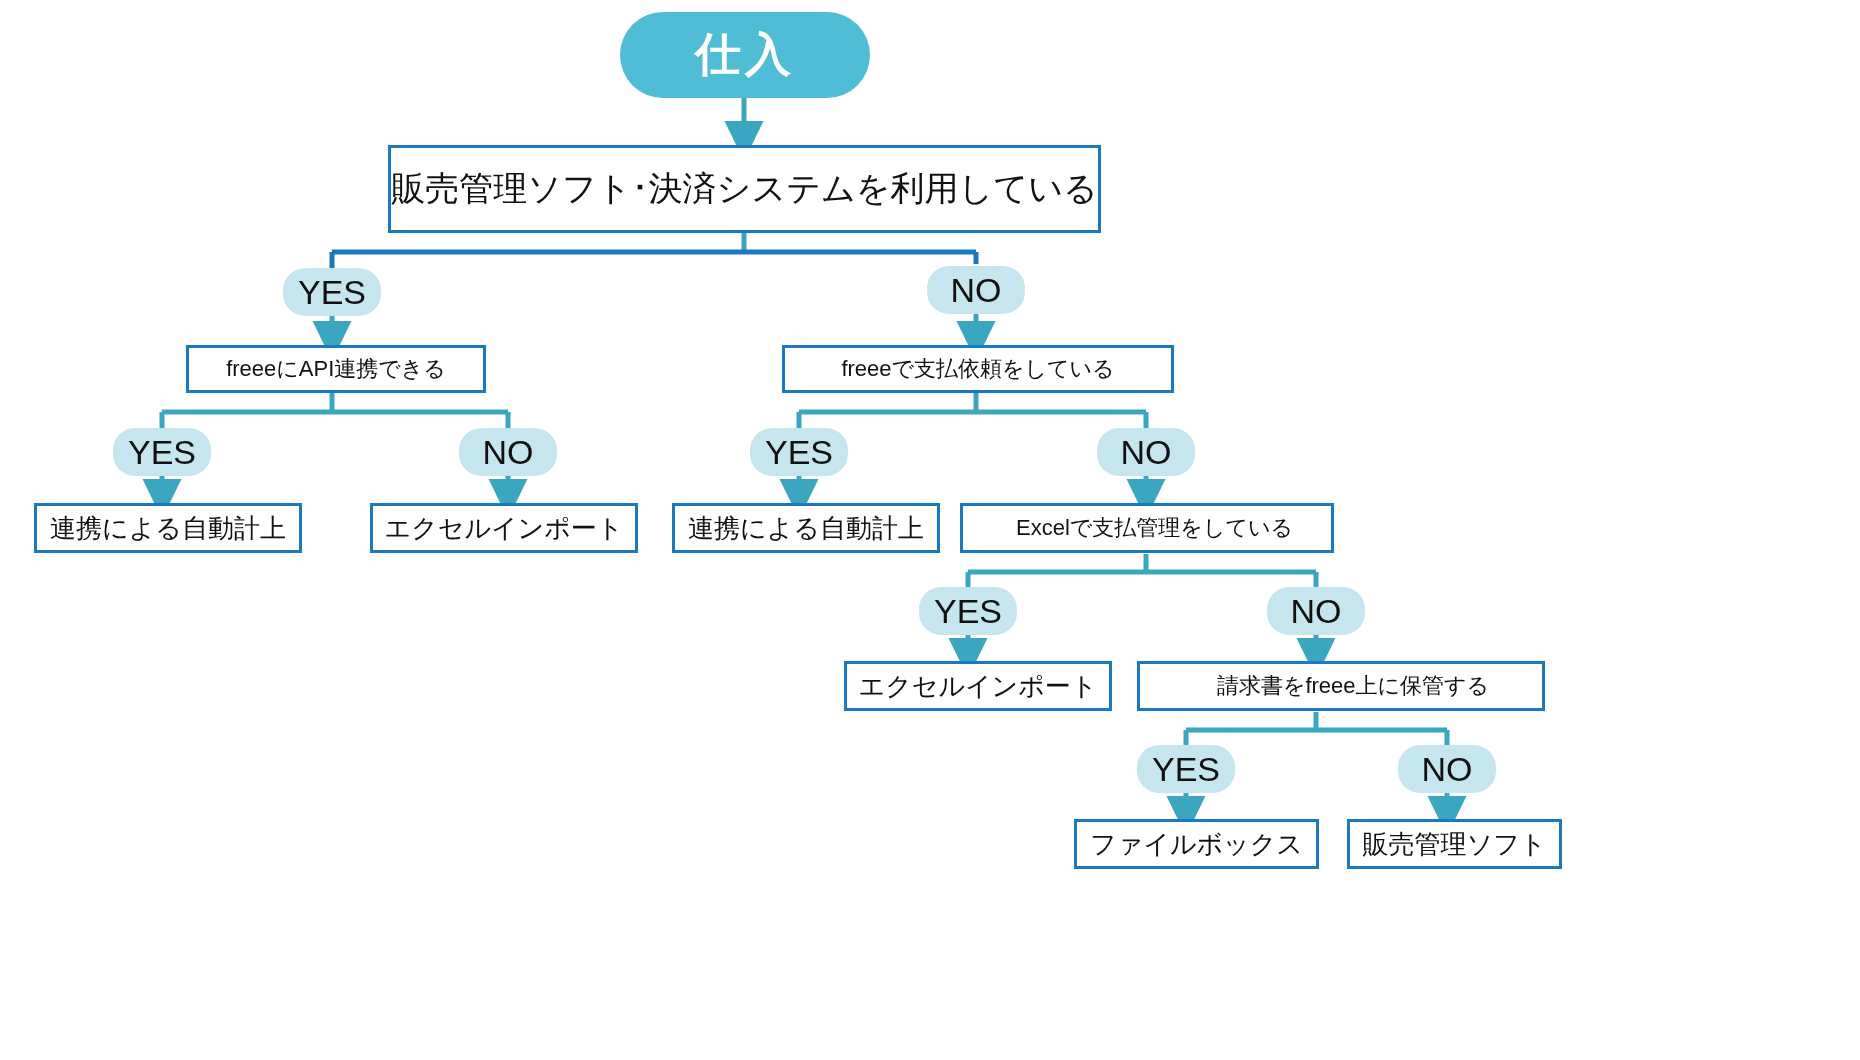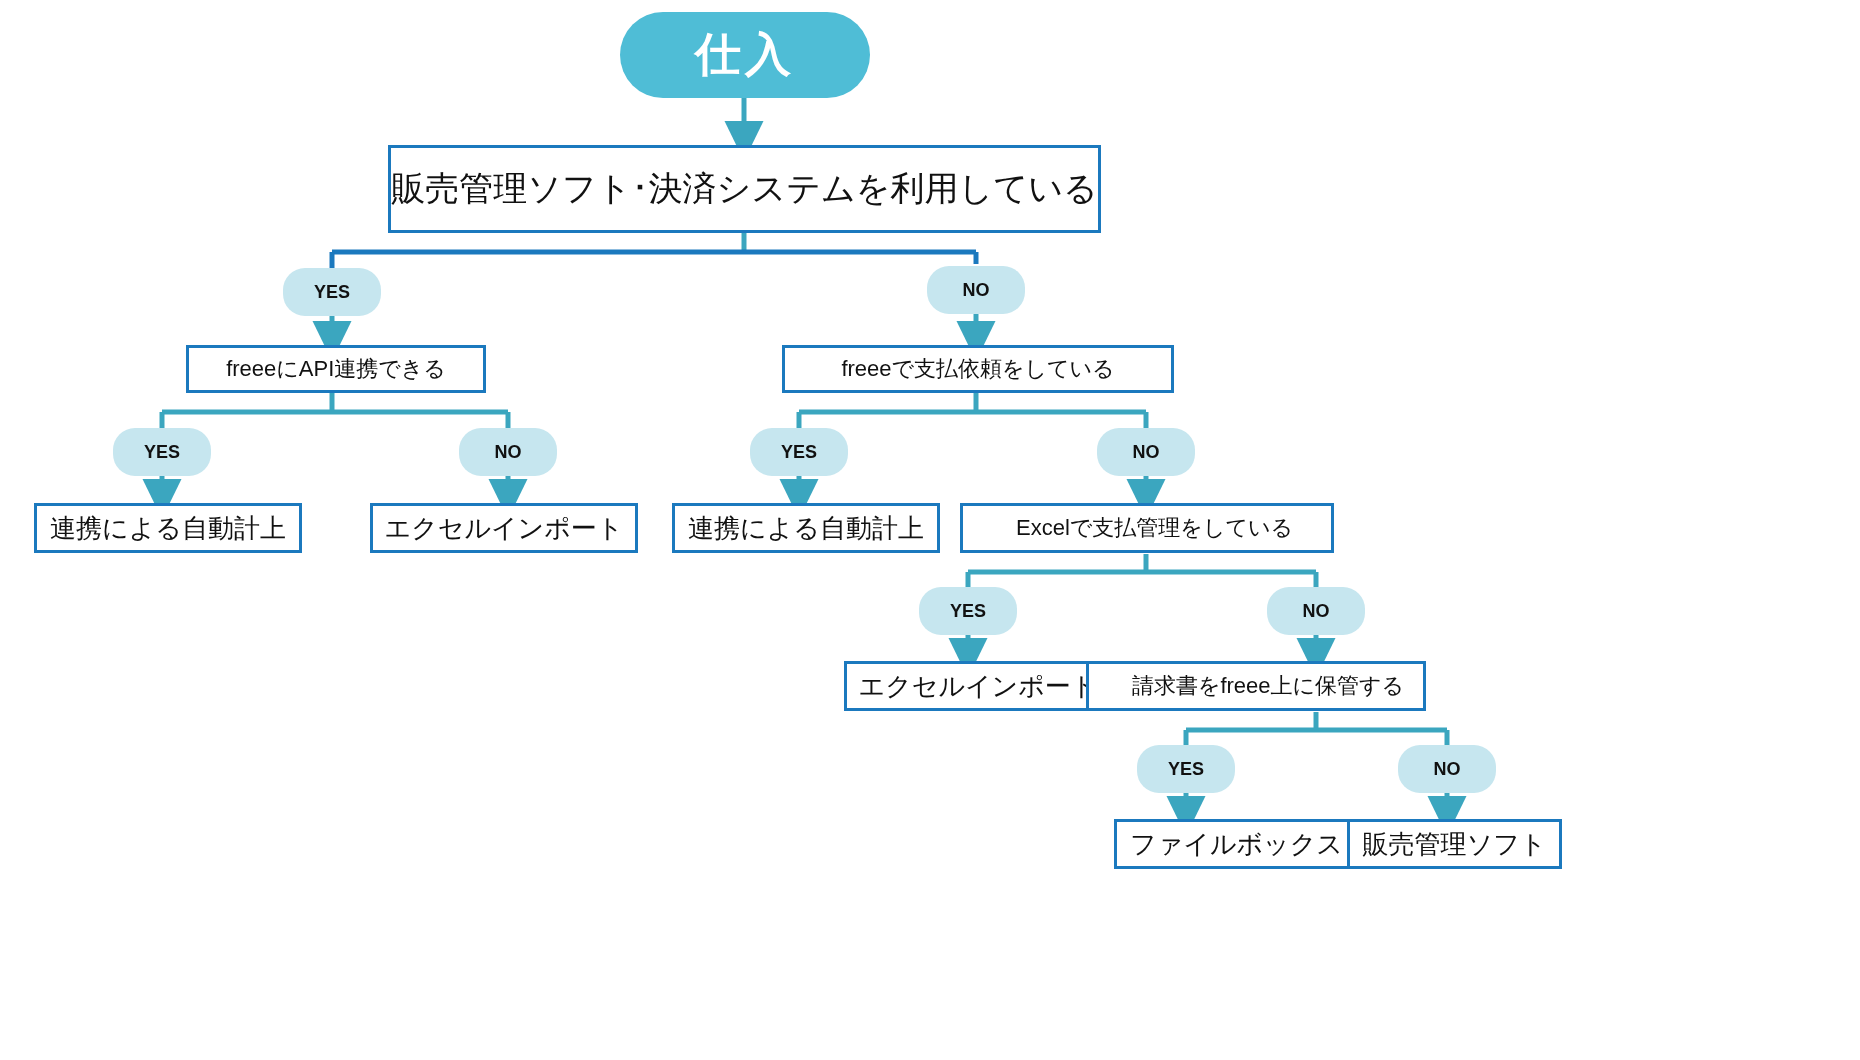--- a/index.html
+++ b/index.html
@@ -56,22 +56,22 @@
   
   .rect.result {
     font-weight: normal;
     font-size: 26px;
   }
   
   .pill {
     background: #C6E6EF;
     border-radius: 22px;
     color: #111111;
-    font-size: 18px;
-    font-weight: bold;
+    font-size: 34px;
+    font-weight: normal;
   }
 </style>
 </head>
 <body>
 
 <div id="stage">
 
   <svg id="wires" viewBox="0 0 1860 1060" xmlns="http://www.w3.org/2000/svg">
     <defs>
       <marker id="ah" markerWidth="9" markerHeight="9" refX="4.2" refY="4.5" orient="auto" markerUnits="strokeWidth">
@@ -148,23 +148,23 @@
   <div class="node rect result" style="left:672px; top:503px; width:268px; height:50px;">連携による自動計上</div>
 
   <div class="node rect" style="left:960px; top:503px; width:374px; height:50px;padding-left:15px;">Excelで支払管理をしている</div>
 
   <div class="node pill" style="left:919px; top:587px; width:98px; height:48px;">YES</div>
 
   <div class="node pill" style="left:1267px; top:587px; width:98px; height:48px;">NO</div>
 
   <div class="node rect result" style="left:844px; top:661px; width:268px; height:50px;">エクセルインポート</div>
 
-  <div class="node rect" style="left:1086px; top:661px; width:340px; height:50px;padding-left:24px;">請求書をfreee上に保管する</div>
+  <div class="node rect" style="left:1137px; top:661px; width:408px; height:50px;padding-left:24px;">請求書をfreee上に保管する</div>
 
   <div class="node pill" style="left:1137px; top:745px; width:98px; height:48px;">YES</div>
 
   <div class="node pill" style="left:1398px; top:745px; width:98px; height:48px;">NO</div>
 
-  <div class="node rect result" style="left:1114px; top:819px; width:245px; height:50px;">ファイルボックス</div>
+  <div class="node rect result" style="left:1074px; top:819px; width:245px; height:50px;">ファイルボックス</div>
 
   <div class="node rect result" style="left:1347px; top:819px; width:215px; height:50px;">販売管理ソフト</div>
 
 </div>
 
 </body></html>

